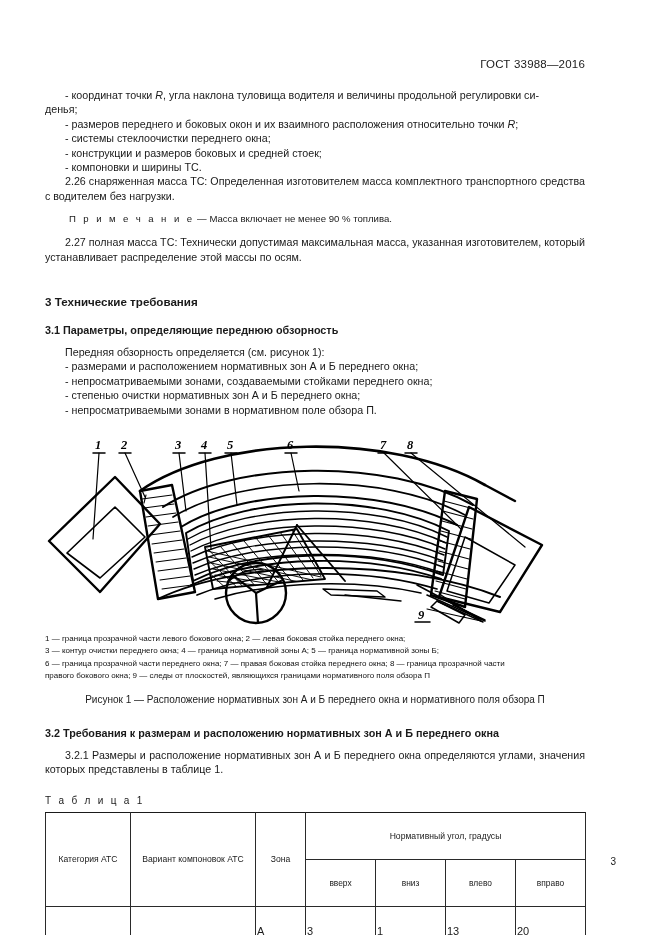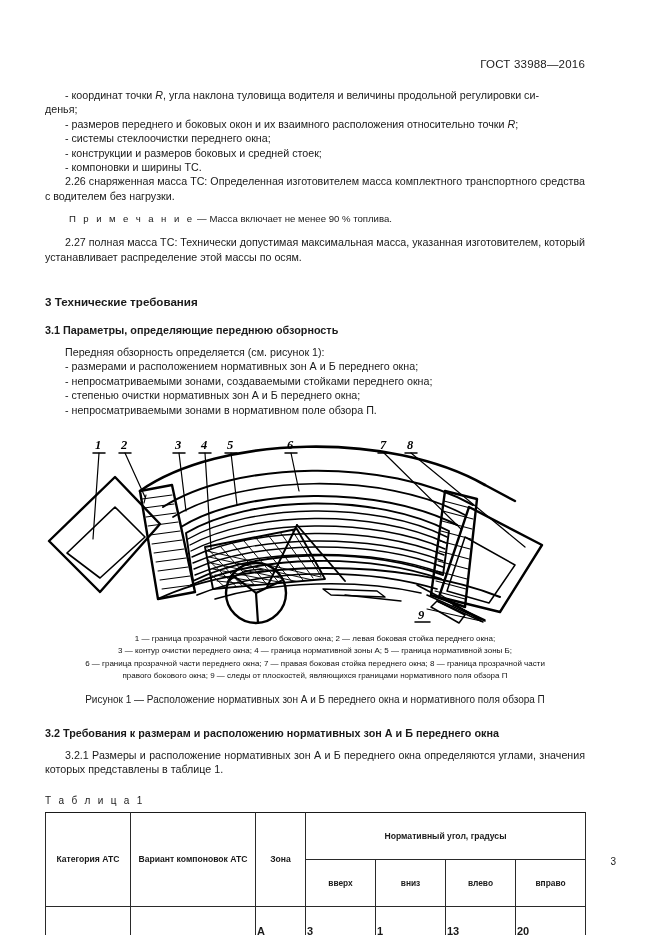--- a/index.html
+++ b/index.html
@@ -80,21 +80,20 @@
     position: relative;
     width: 540px;
     height: 200px;
     margin-top: 12px;
   }
   .fig-svg { display: block; }
 
   .fig-legend {
     font-size: 8.0px;
     line-height: 12.2px;
-    text-align: center;
     margin-top: 4px;
     color: #111;
   }
   .fig-caption {
     font-size: 10px;
     text-align: center;
     margin-top: 12px;
   }
 
   
@@ -106,21 +105,21 @@
   table.ntable {
     border-collapse: collapse;
     width: 540px;
     margin-top: 6px;
     font-size: 9px;
     table-layout: fixed;
   }
   table.ntable td, table.ntable th {
     border: 1px solid #2a2a2a;
     vertical-align: middle;
-    font-weight: bold;
+    font-weight: normal;
     padding: 18px 1px;
   }
   table.ntable .outer-top { border-top: 1.6px solid #1a1a1a; }
   table.ntable .thick-bottom { border-bottom: 1.6px solid #1a1a1a; }
   .cell-h { height: 22px; font-size: 8.6px; }
   .cell-h2 { height: 20px; font-size: 8.4px; }
   .cell-b { height: 23px; font-size: 11px; }
   .cat-cell { font-size: 11.5px; }
   .pagenum {
     position: absolute;

